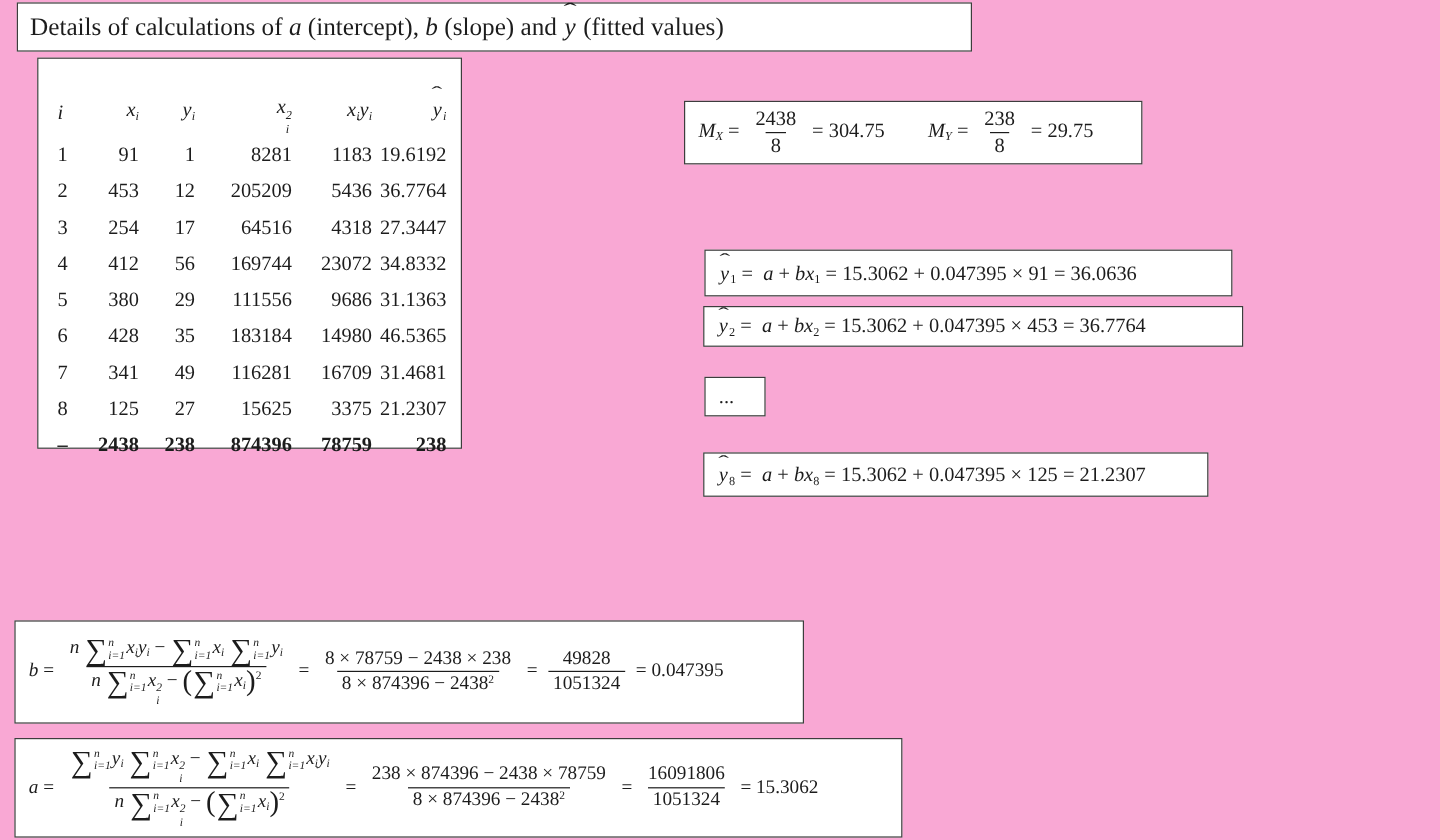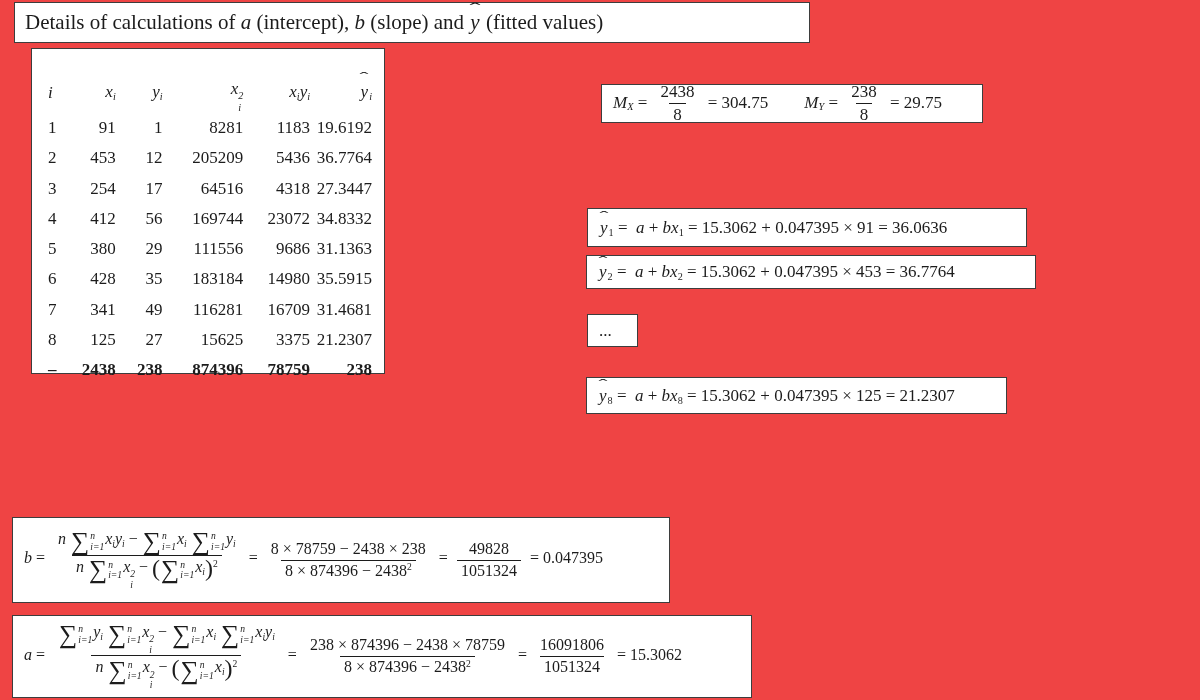--- a/index.html
+++ b/index.html
@@ -1,19 +1,19 @@
 <!DOCTYPE html>
 <html><head>
 <meta charset="utf-8">
 <style>
   html,body{margin:0;padding:0;background:#ffffff;}
   .page{
     position:relative;
     width:1200px;height:700px;
-    background:#ef4444;
+    background:#f9a8d4;
     font-family:"Liberation Serif","DejaVu Serif",serif;
     color:#1c1c1c;
     overflow:hidden;
   }
   .fbox{
     position:absolute;
     box-sizing:border-box;
     border:1.6px solid #3d3d3d;
     background:#ffffff;
     display:flex;
@@ -36,21 +36,21 @@
   .frac{display:inline-flex;flex-direction:column;align-items:center;text-align:center;vertical-align:middle;margin:0 5px;line-height:1.3;}
   .frac .num,.frac .den{padding:0 4px;white-space:pre;}
   .frac .den{border-top:1.4px solid #1c1c1c;}
   
   .hatw{display:inline-block;position:relative;font-style:italic;padding:0 1px;}
   .hatw .caret{position:absolute;left:50%;top:-0.52em;transform:translateX(-50%) scaleX(2.1);font-size:0.75em;font-style:normal;line-height:1;}
   .bigp{font-size:150%;vertical-align:-0.15em;line-height:1;}
   
   .pos-title{left:14px;top:2px;width:796px;height:41px;font-size:21px;padding-left:10px;}
   .pos-table{position:absolute;left:31px;top:48px;width:354px;height:326px;border:1.6px solid #3d3d3d;box-sizing:border-box;padding:25px 12px 0 16px;background:#fff;}
-  .pos-means{left:601px;top:84px;width:382px;height:39px;}
+  .pos-means{left:570px;top:84px;width:382px;height:53px;}
   .pos-means .math{margin-right:36px;}
   .pos-means .math:last-child{margin-right:0;}
   .pos-aline{left:586px;top:153px;width:466px;height:34px;}
   .pos-y1{left:587px;top:208px;width:440px;height:39px;}
   .pos-y2{left:586px;top:255px;width:450px;height:34px;}
   .pos-dots{left:587px;top:314px;width:51px;height:33px;}
   .pos-y8{left:586px;top:377px;width:421px;height:37px;}
   .pos-bformula{left:12px;top:517px;width:658px;height:86px;font-size:16px;}
   .pos-aformula{left:12px;top:615px;width:740px;height:83px;font-size:16px;}
   
@@ -133,21 +133,21 @@
             <td>111556</td>
             <td>9686</td>
             <td>31.1363</td>
           </tr>
           <tr>
             <td>6</td>
             <td>428</td>
             <td>35</td>
             <td>183184</td>
             <td>14980</td>
-            <td>35.5915</td>
+            <td>46.5365</td>
           </tr>
           <tr>
             <td>7</td>
             <td>341</td>
             <td>49</td>
             <td>116281</td>
             <td>16709</td>
             <td>31.4681</td>
           </tr>
           <tr>

